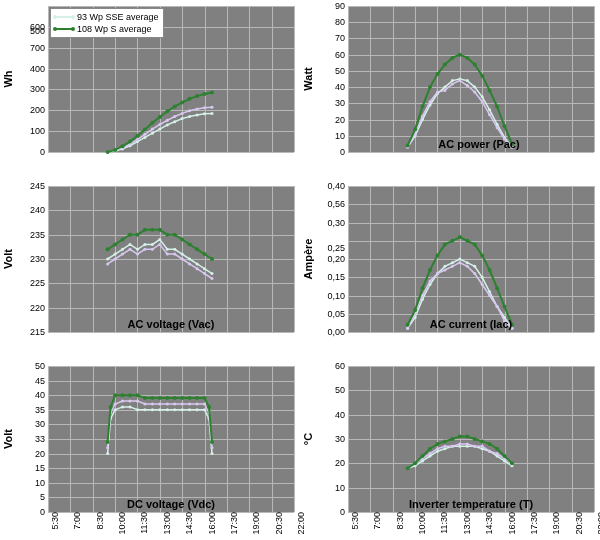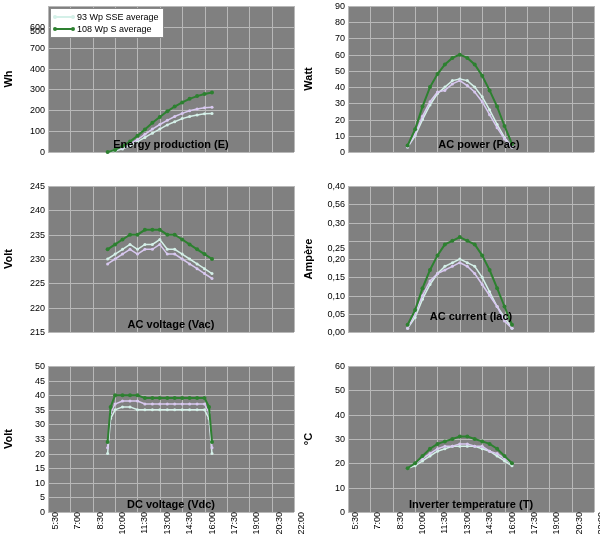--- a/index.html
+++ b/index.html
@@ -164,21 +164,20 @@
           <circle cx="119.3" cy="105.3" r="2" fill="#2d8030"></circle>
           <circle cx="126.7" cy="100.5" r="2" fill="#2d8030"></circle>
           <circle cx="134.2" cy="96.4" r="2" fill="#2d8030"></circle>
           <circle cx="141.6" cy="92.8" r="2" fill="#2d8030"></circle>
           <circle cx="149.1" cy="90.1" r="2" fill="#2d8030"></circle>
           <circle cx="156.5" cy="88.0" r="2" fill="#2d8030"></circle>
           <circle cx="164.0" cy="86.6" r="2" fill="#2d8030"></circle>
         </svg>
       </div>
       <div class="yaxis-label" style="left: 8px; top: 79px; transform: translate(-50%, -50%) rotate(-90deg);">Wh</div>
-      <div class="title-label" style="left: 48px; width: 246px; top: 138px;">Energy production (E)</div>
       <div class="legend" style="left: 50px; top: 8px;">
         <div class="legend-row">
           <span class="legend-swatch c1"></span>
           <span>93 Wp SSE average</span>
         </div>
         <div class="legend-row">
           <span class="legend-swatch c3"></span>
           <span>108 Wp S average</span>
         </div>
       </div>
@@ -430,21 +429,21 @@
           <circle cx="119.3" cy="54.8" r="2" fill="#2d8030"></circle>
           <circle cx="126.7" cy="58.4" r="2" fill="#2d8030"></circle>
           <circle cx="134.2" cy="69.4" r="2" fill="#2d8030"></circle>
           <circle cx="141.6" cy="84.0" r="2" fill="#2d8030"></circle>
           <circle cx="149.1" cy="102.2" r="2" fill="#2d8030"></circle>
           <circle cx="156.5" cy="120.5" r="2" fill="#2d8030"></circle>
           <circle cx="164.0" cy="138.7" r="2" fill="#2d8030"></circle>
         </svg>
       </div>
       <div class="yaxis-label" style="left: 8px; top: 79px; transform: translate(-50%, -50%) rotate(-90deg);">Ampère</div>
-      <div class="title-label" style="left: 48px; width: 246px; top: 130px;">AC current (Iac)</div>
+      <div class="title-label" style="left: 48px; width: 246px; top: 138px;">AC current (Iac)</div>
     </div>
   <div class="panel" id="p4">
       <div class="plot" style="left: 48px; top: 6px; width: 246px; height: 146px;">
         <div class="gridline-h" style="top: 146px;"></div>
         <div class="tick-y" style="top: 146px;">0</div>
         <div class="gridline-h" style="top: 131.4px;"></div>
         <div class="tick-y" style="top: 131.4px;">5</div>
         <div class="gridline-h" style="top: 116.8px;"></div>
         <div class="tick-y" style="top: 116.8px;">10</div>
         <div class="gridline-h" style="top: 102.2px;"></div>

